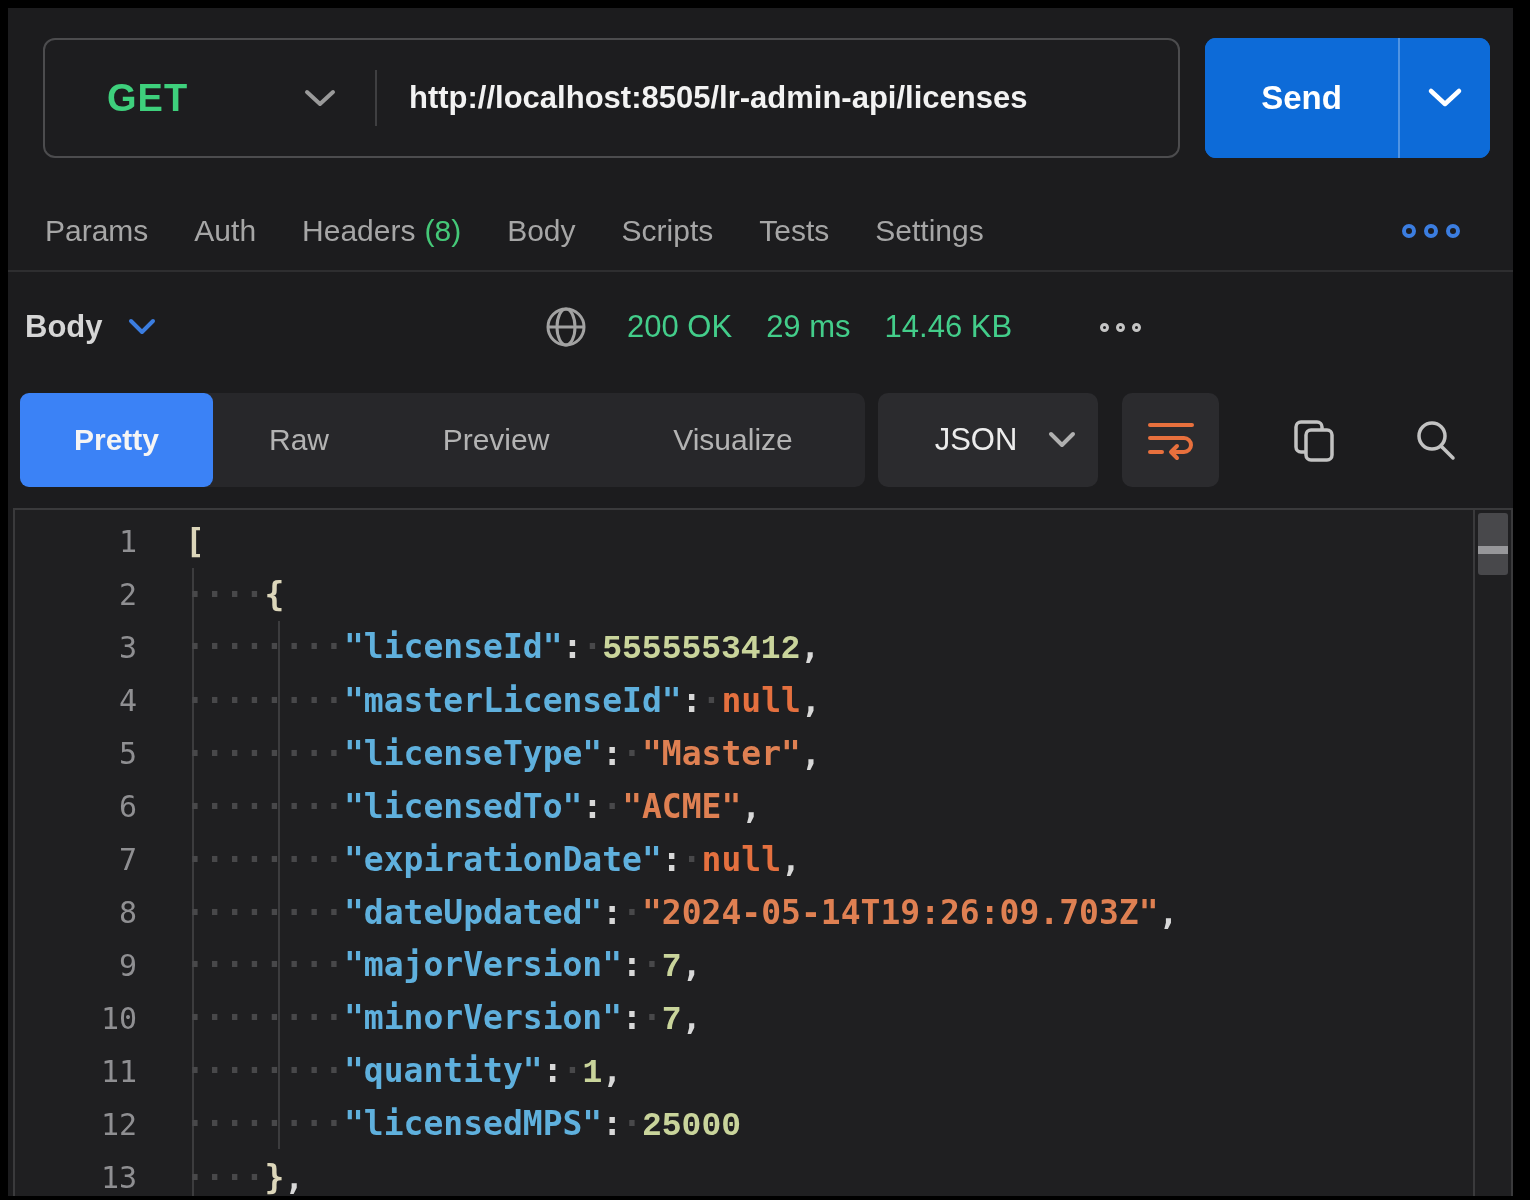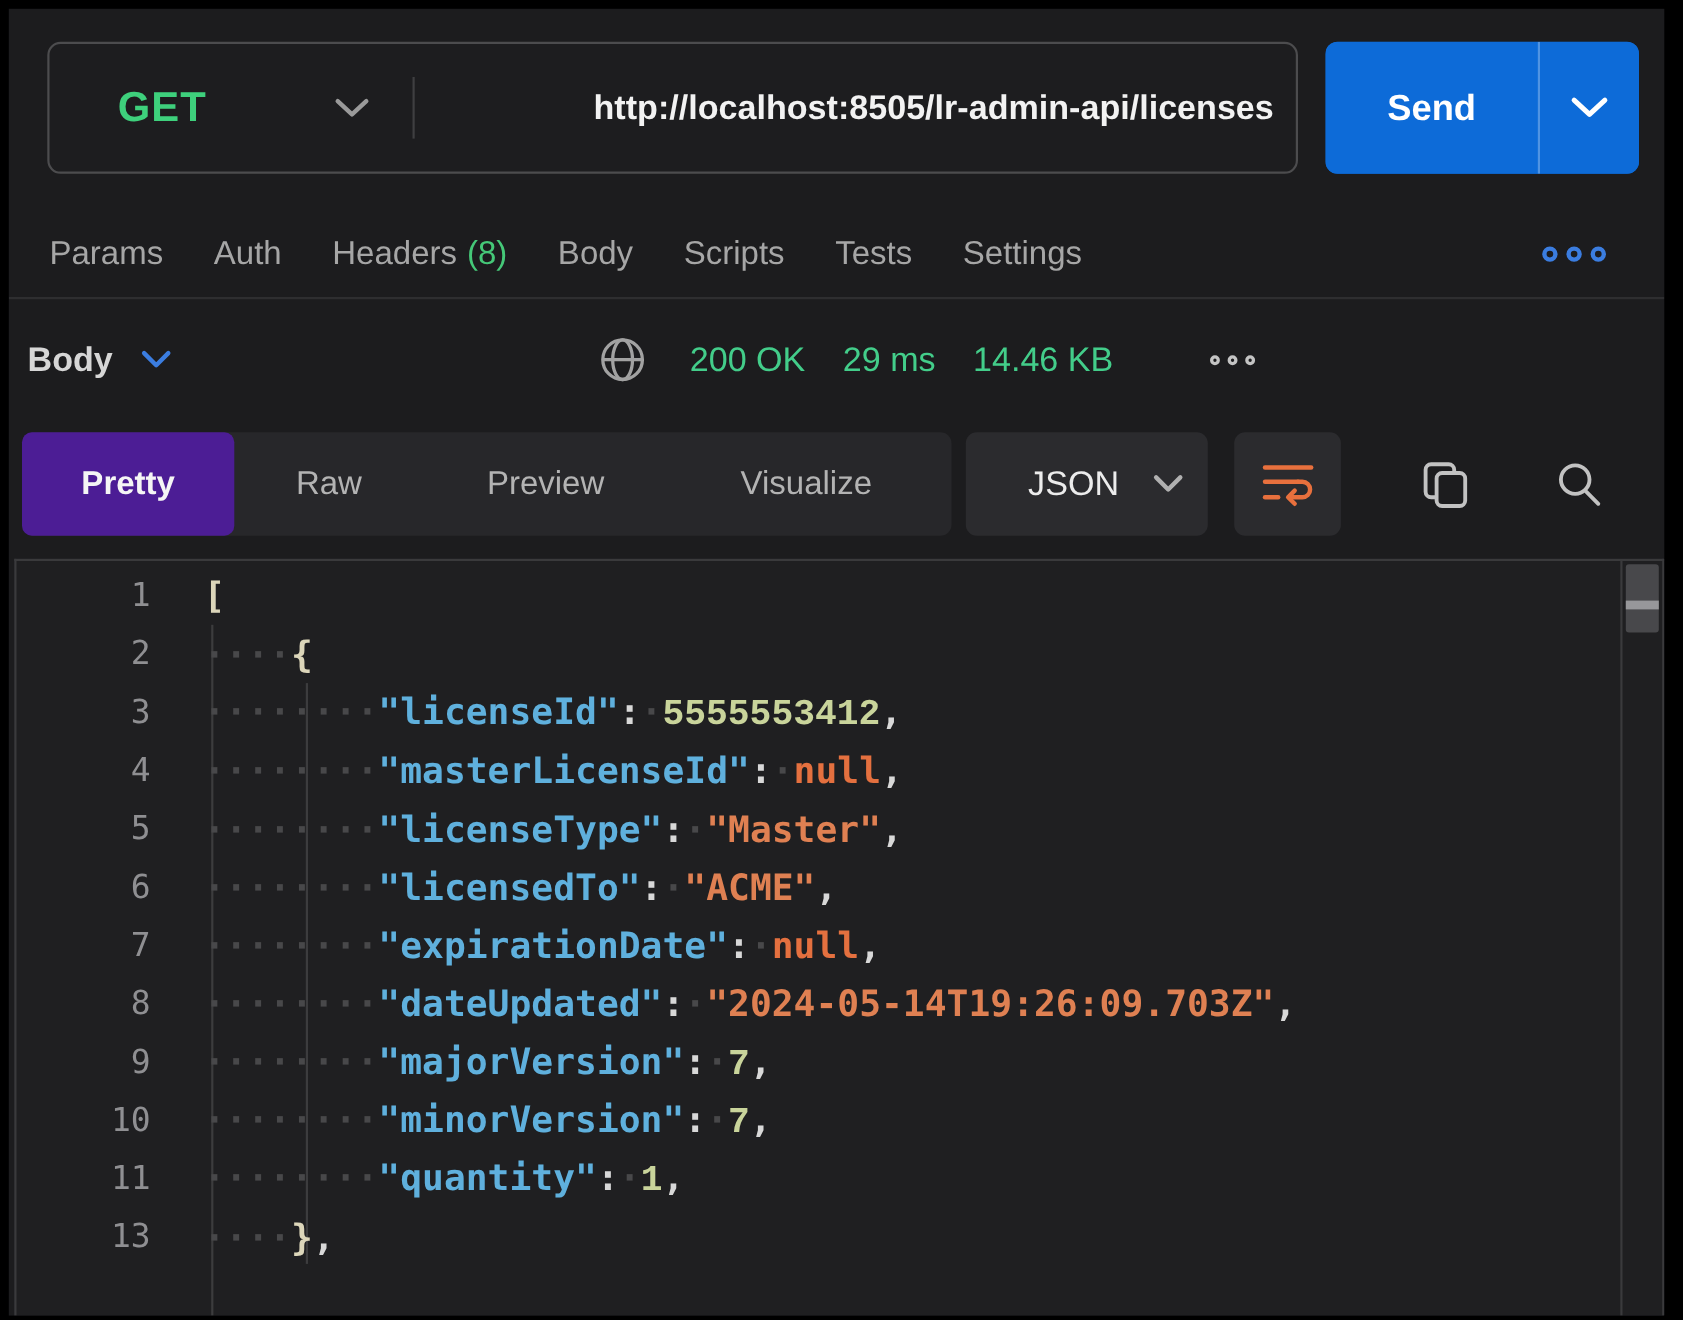--- a/index.html
+++ b/index.html
@@ -12,21 +12,21 @@
   
   .url-row { position:absolute; left:35px; top:30px; width:1455px; height:120px; display:flex; }
   .url-bar { width:1137px; height:120px; border:2px solid #4c4c4e; border-radius:12px;
              display:flex; align-items:stretch; background:#1d1d1f; }
   .method-box { width:330px; display:flex; align-items:center; padding-left:62px; cursor:pointer; }
   .method-label { color:var(--method_green); font-size:38px; font-weight:bold; letter-spacing:1px; }
   .method-box svg { margin-left:auto; margin-right:38px; }
   .vdiv { width:2px; background:#3f3f41; margin:30px 0; }
   .url-input { flex:1; background:transparent; border:none; outline:none; color:#f2f2f2;
                font-size:31px; font-weight:bold; padding:0 20px 0 32px;
-               font-family:"Liberation Sans", sans-serif;text-align:right; }
+               font-family:"Liberation Sans", sans-serif; }
   .send-split { margin-left:25px; width:285px; height:120px; border-radius:11px; overflow:hidden;
                 display:flex; background:var(--send_blue); }
   .send-main { flex:1; background:var(--send_blue); border:none; color:#fff; font-size:33px;
                font-weight:bold; cursor:pointer; font-family:"Liberation Sans", sans-serif; }
   .send-caret { width:92px; background:var(--send_blue); border:none;
                 border-left:2px solid rgba(255,255,255,0.28);
                 display:flex; align-items:center; justify-content:center; cursor:pointer; }
 
   
   .req-tabs { position:absolute; left:37px; top:190px; width:1455px; height:66px;
@@ -49,21 +49,21 @@
   .save-group { display:flex; align-items:center; gap:16px; cursor:pointer; }
   .save-label { color:#c9c9c9; font-size:31px; }
   .meta-more { display:flex; gap:7px; margin-left:36px; cursor:pointer; }
   .meta-more i { width:9px; height:9px; border:3px solid #c4c4c4; border-radius:50%; display:block; }
 
   
   .view-toolbar { position:absolute; left:12px; top:385px; width:1480px; height:94px; display:flex; }
   .seg { width:845px; height:94px; background:#27272a; border-radius:10px; display:flex; }
   .seg-tab { display:flex; align-items:center; justify-content:center; color:#b3b3b3;
              font-size:30px; cursor:pointer; }
-  .seg-tab.active { background:#4c1d95; border-radius:9px; color:#f5f5f5; font-weight:bold; }
+  .seg-tab.active { background:#3b82f6; border-radius:9px; color:#f5f5f5; font-weight:bold; }
   .w1{width:193px} .w2{width:172px} .w3{width:222px} .w4{width:252px}
   .json-dd { margin-left:13px; width:220px; height:94px; background:#2b2b2e; border-radius:10px;
              display:flex; align-items:center; justify-content:center; gap:30px; cursor:pointer;padding-left:36px; }
   .json-label { color:#ececec; font-size:31px; font-weight:500; }
   .wrap-btn { margin-left:24px; width:97px; height:94px; background:#2b2b2e; border-radius:10px;
               display:flex; align-items:center; justify-content:center; cursor:pointer; }
   .tool-icons { margin-left:auto; display:flex; align-items:center; gap:75px; padding-right:42px; }
   .icon-btn { cursor:pointer; display:flex; }
 
   
@@ -241,20 +241,24 @@
           </div>
           <div class="code-line">
             <div class="ln">10</div>
             <div class="code-text"><span class="tok-ws">········</span><span class="tok-key">"minorVersion"</span><span class="tok-punc">:</span><span class="tok-ws">·</span><span class="tok-num">7</span><span class="tok-punc">,</span></div>
           </div>
           <div class="code-line">
             <div class="ln">11</div>
             <div class="code-text"><span class="tok-ws">········</span><span class="tok-key">"quantity"</span><span class="tok-punc">:</span><span class="tok-ws">·</span><span class="tok-num">1</span><span class="tok-punc">,</span></div>
           </div>
           <div class="code-line">
+            <div class="ln">12</div>
+            <div class="code-text"><span class="tok-ws">········</span><span class="tok-key">"licensedMPS"</span><span class="tok-punc">:</span><span class="tok-ws">·</span><span class="tok-num">25000</span></div>
+          </div>
+          <div class="code-line">
             <div class="ln">13</div>
             <div class="code-text"><span class="tok-ws">····</span><span class="tok-brace">}</span><span class="tok-punc">,</span></div>
           </div>
         </div>
       <div class="vscroll">
         <div class="vthumb">
             <i></i>
           </div>
       </div>
     </div>

